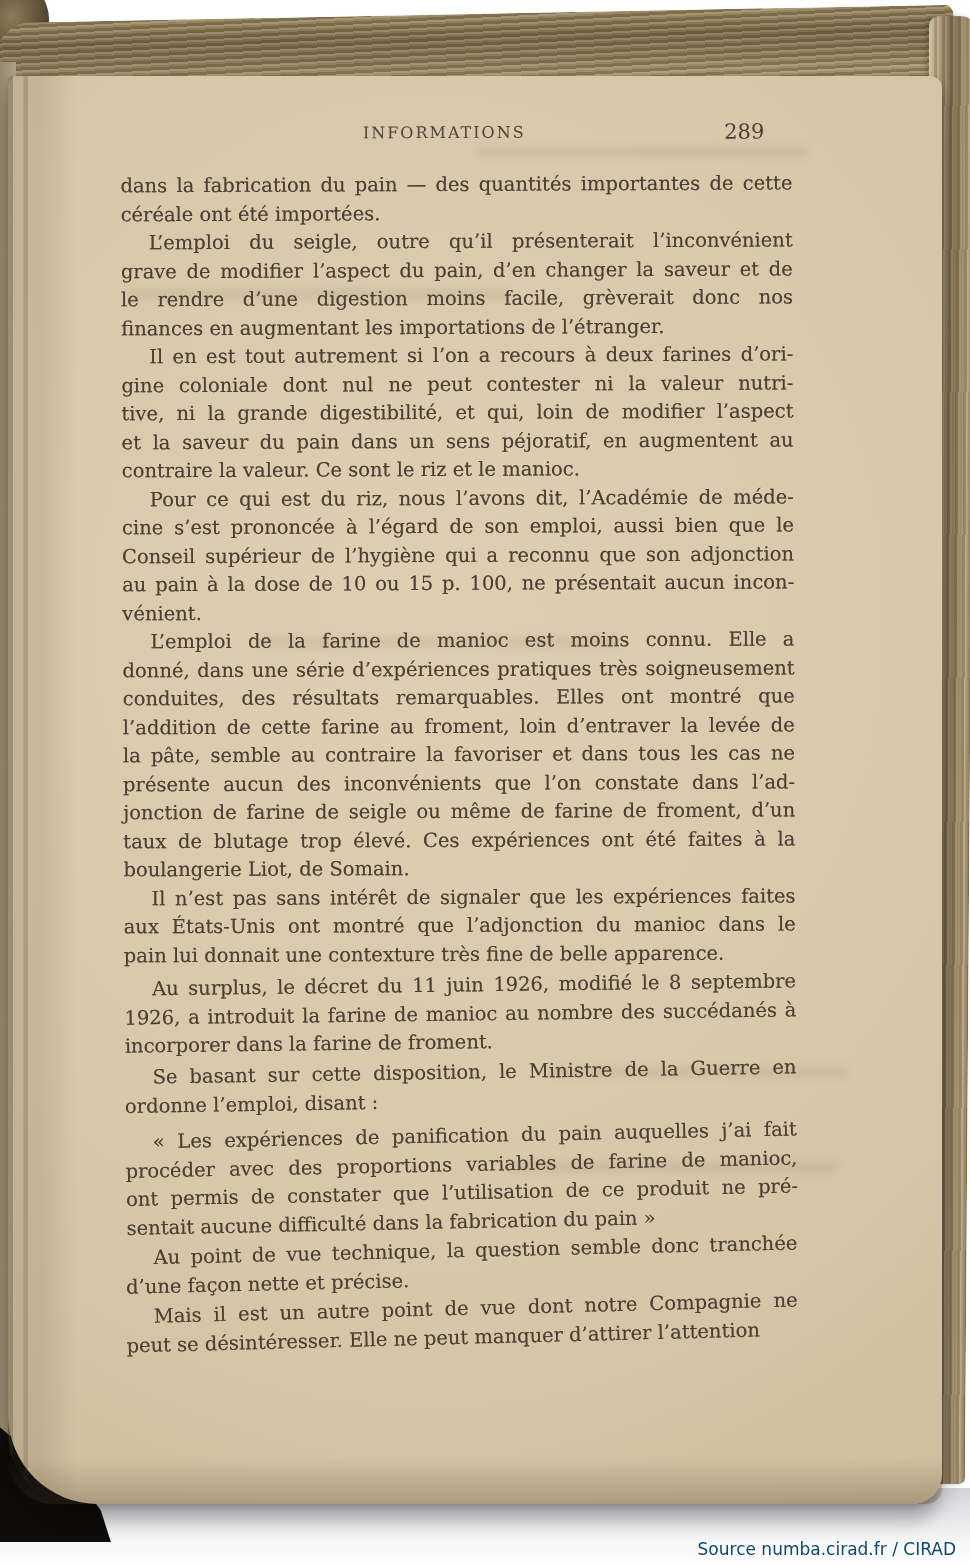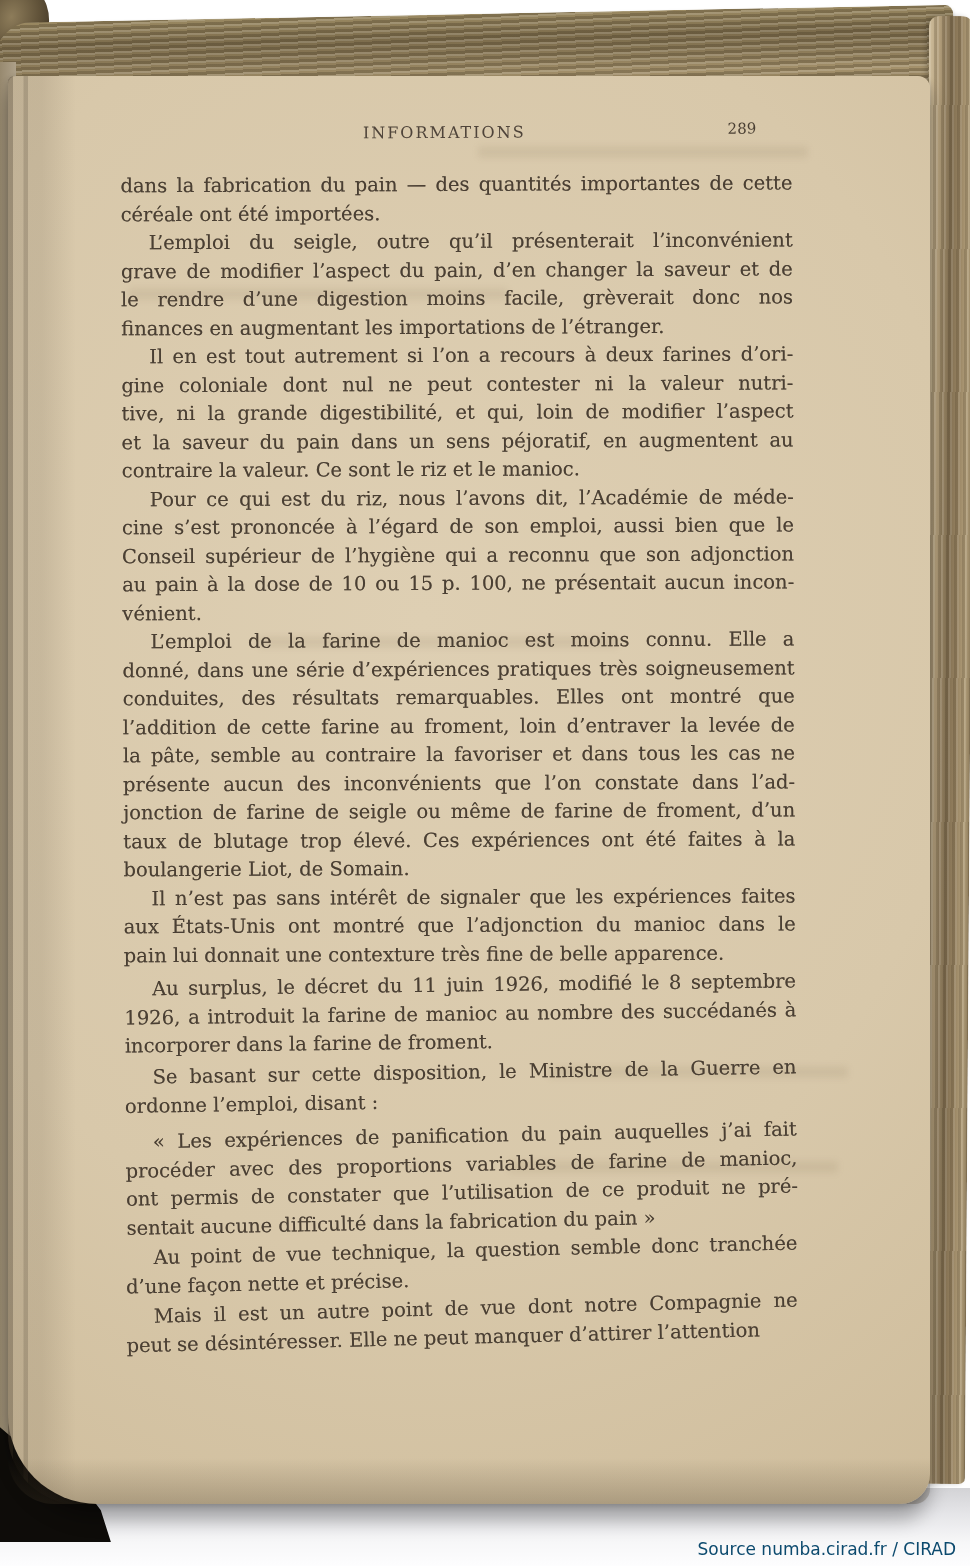--- a/index.html
+++ b/index.html
@@ -49,20 +49,21 @@
   .left-strip{
     position:absolute;left:0;top:62px;width:16px;height:1392px;z-index:2;
     background:linear-gradient(90deg,#97896f,#ada089);
   }
   
   .page{
     position:absolute;left:8px;top:76px;width:922px;height:1428px;z-index:4;
     background:radial-gradient(120% 90% at 45% 38%,#decfb3 0%,#d8c8aa 50%,#cfbd9c 82%,#c2b08e 100%);
     border-radius:8px 12px 30px 90px;
     box-shadow:0 16px 18px rgba(0,0,0,.28),0 2px 6px rgba(0,0,0,.2);
+    padding-left:12px;
   }
   .gutter-shadow{
     position:absolute;left:0;top:0;width:70px;height:100%;
     border-radius:8px 0 0 90px;
     background:linear-gradient(90deg,rgba(63,52,38,.40) 0 5px,rgba(63,52,38,.14) 5px 15px,rgba(63,52,38,.30) 16px 20px,rgba(63,52,38,.12) 20px 34px,rgba(63,52,38,0) 68px);
   }
   .bottom-shade{
     position:absolute;left:0;bottom:0;width:100%;height:46px;
     border-radius:0 0 30px 90px;
     background:linear-gradient(0deg,rgba(70,58,40,.28),rgba(70,58,40,0));
@@ -74,21 +75,21 @@
     position:absolute;inset:0;padding:46px 0 0 112px;
     color:#4a3f33;
     transform:rotate(-.25deg);
     transform-origin:70% 0;
   }
   .running-header{position:relative;width:672px;height:26px;}
   .header-title{
     position:absolute;left:0;right:0;text-align:center;transform:translateX(-12px);
     font-size:16px;letter-spacing:2px;color:#4f443a;
   }
-  .header-pagenum{position:absolute;right:36px;top:-2px;font-size:15px;text-align:right;}
+  .header-pagenum{position:absolute;right:28px;top:-2px;font-size:21px;text-align:right;}
   .text-block{margin-top:22px;width:672px;font-size:19.5px;line-height:28.5px;}
   .para{margin:0;transform-origin:100% 0;}
   .para .line{text-align:justify;text-align-last:justify;text-shadow:0 0 .5px rgba(74,63,51,.55);}
   .para .line.last{text-align-last:left;}
   .para .line.first{text-indent:28px;}
   .para.quote{margin-top:5px;}
   .para:nth-child(7){transform:rotate(-.45deg);}
   .para:nth-child(8){transform:rotate(-.65deg);}
   .para:nth-child(9){transform:rotate(-.9deg);}
   .para:nth-child(10){transform:rotate(-1.05deg);}

